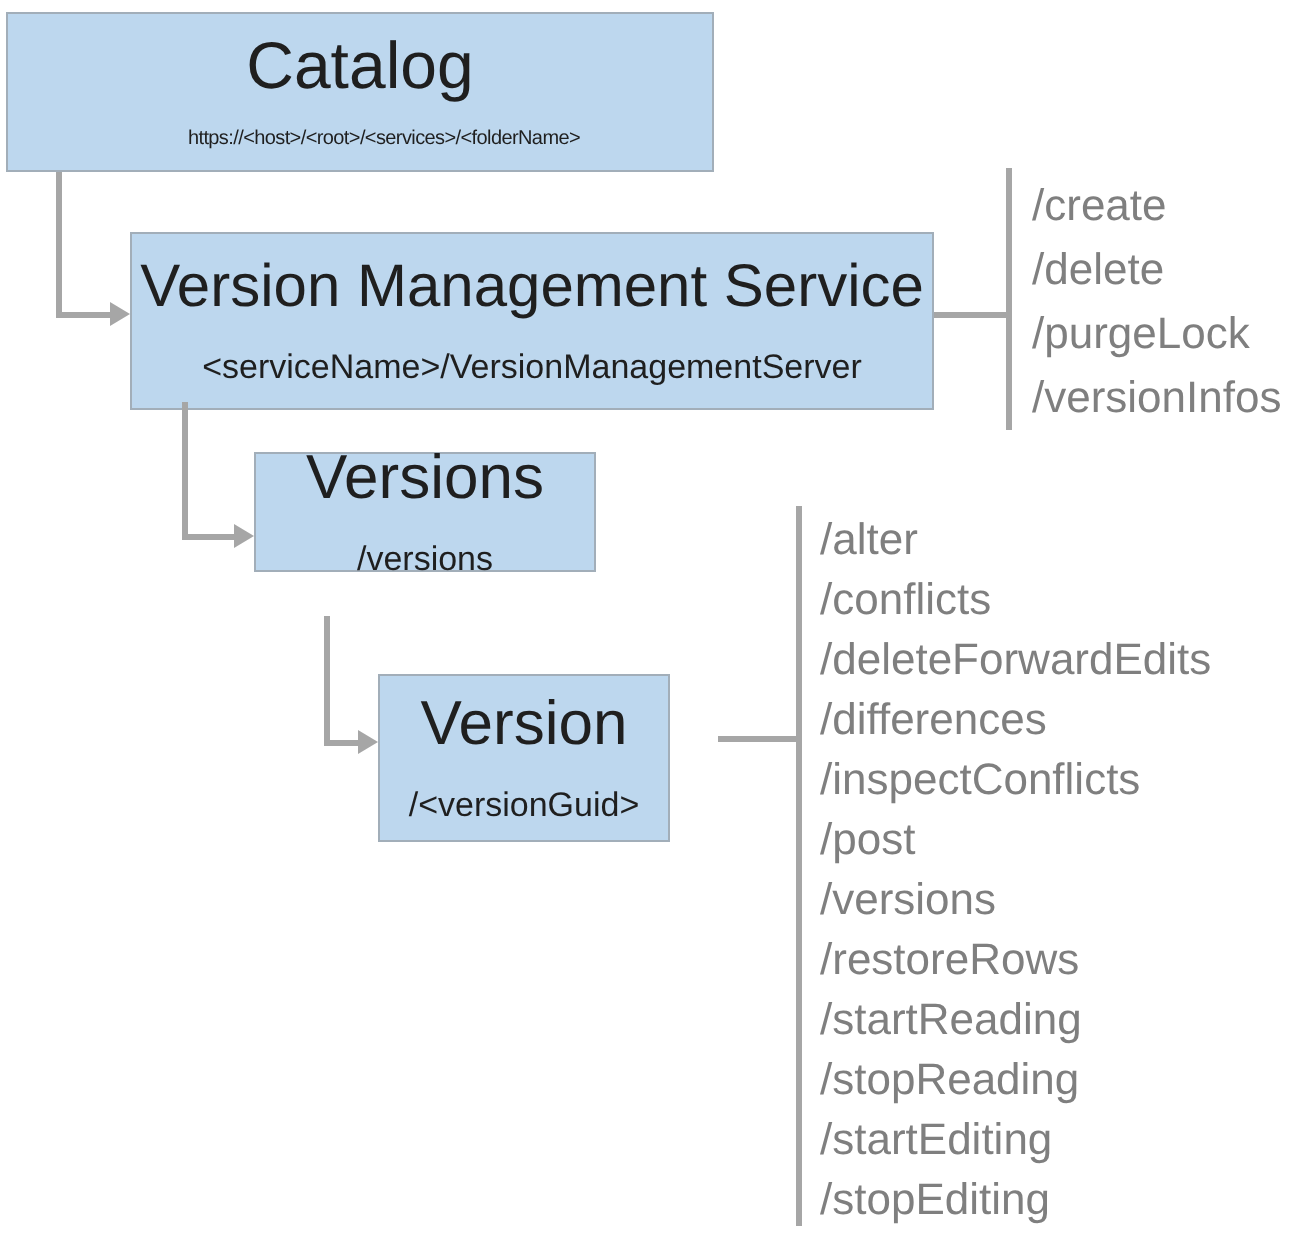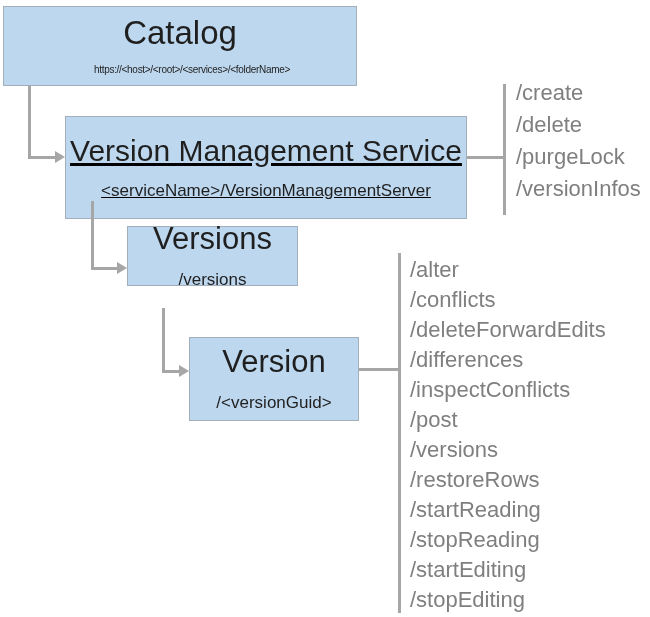--- a/index.html
+++ b/index.html
@@ -32,29 +32,29 @@
   .node-subtitle {
     color: #1f1f1f;
     line-height: 1.25;
     white-space: nowrap;
     margin-top: 2px;
   }
   #box-catalog   { left: 3px;   top: 6px;   width: 354px; height: 80px; }
   #box-catalog .node-title { font-size: 33px; }
   #box-catalog .node-subtitle { font-size: 10px; letter-spacing: -0.3px; margin-left: 24px; }
 
-  #box-vms       { left: 65px;  top: 116px; width: 402px; height: 103px; text-decoration: underline; }
+  #box-vms       { left: 65px;  top: 116px; width: 402px; height: 89px; }
   #box-vms .node-title { font-size: 30px; }
   #box-vms .node-subtitle { font-size: 17px; }
 
   #box-versions  { left: 127px; top: 226px; width: 171px; height: 60px; }
   #box-versions .node-title { font-size: 31px; }
   #box-versions .node-subtitle { font-size: 17px; }
 
-  #box-version   { left: 189px; top: 337px; width: 170px; height: 84px; }
+  #box-version   { left: 189px; top: 337px; width: 146px; height: 84px; }
   #box-version .node-title { font-size: 31px; }
   #box-version .node-subtitle { font-size: 17px; }
 
   .elbow {
     position: absolute;
     border-left: 3px solid #a6a6a6;
     border-bottom: 3px solid #a6a6a6;
   }
   #elbow-1 { left: 28px;  top: 86px;  width: 28px; height: 73px; }
   #elbow-2 { left: 91px;  top: 201px; width: 28px; height: 69px; }
@@ -78,21 +78,21 @@
   .vbar { position: absolute; width: 3px; background: #a6a6a6; }
   #bar-vms-ops     { left: 503px; top: 84px;  height: 131px; }
   #bar-version-ops { left: 398px; top: 253px; height: 360px; }
 
   .ops-list {
     position: absolute;
     color: #7f7f7f;
     font-size: 22px;
     white-space: nowrap;
   }
-  #ops-vms     { left: 516px; top: 77px;  line-height: 32px; }
+  #ops-vms     { left: 516px; top: 87px;  line-height: 32px; }
   #ops-version { left: 410px; top: 255px; line-height: 30px; }
 </style>
 </head>
 <body>
 
 <div class="canvas">
 
   <div class="node-box" id="box-catalog">
     <div class="node-title">Catalog</div>
     <div class="node-subtitle">https://&lt;host&gt;/&lt;root&gt;/&lt;services&gt;/&lt;folderName&gt;</div>

